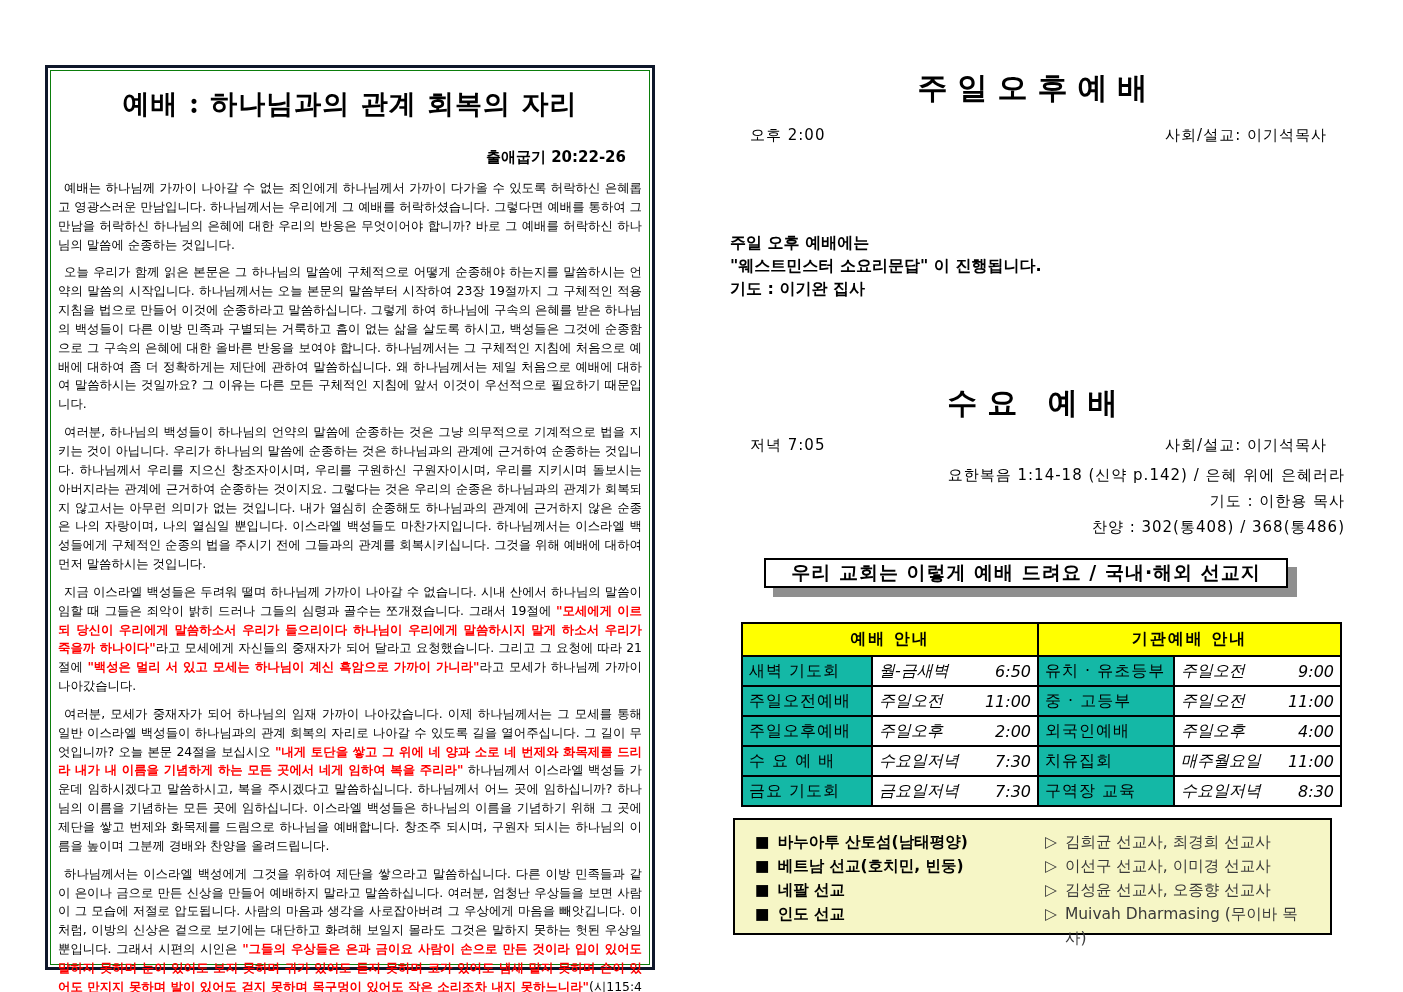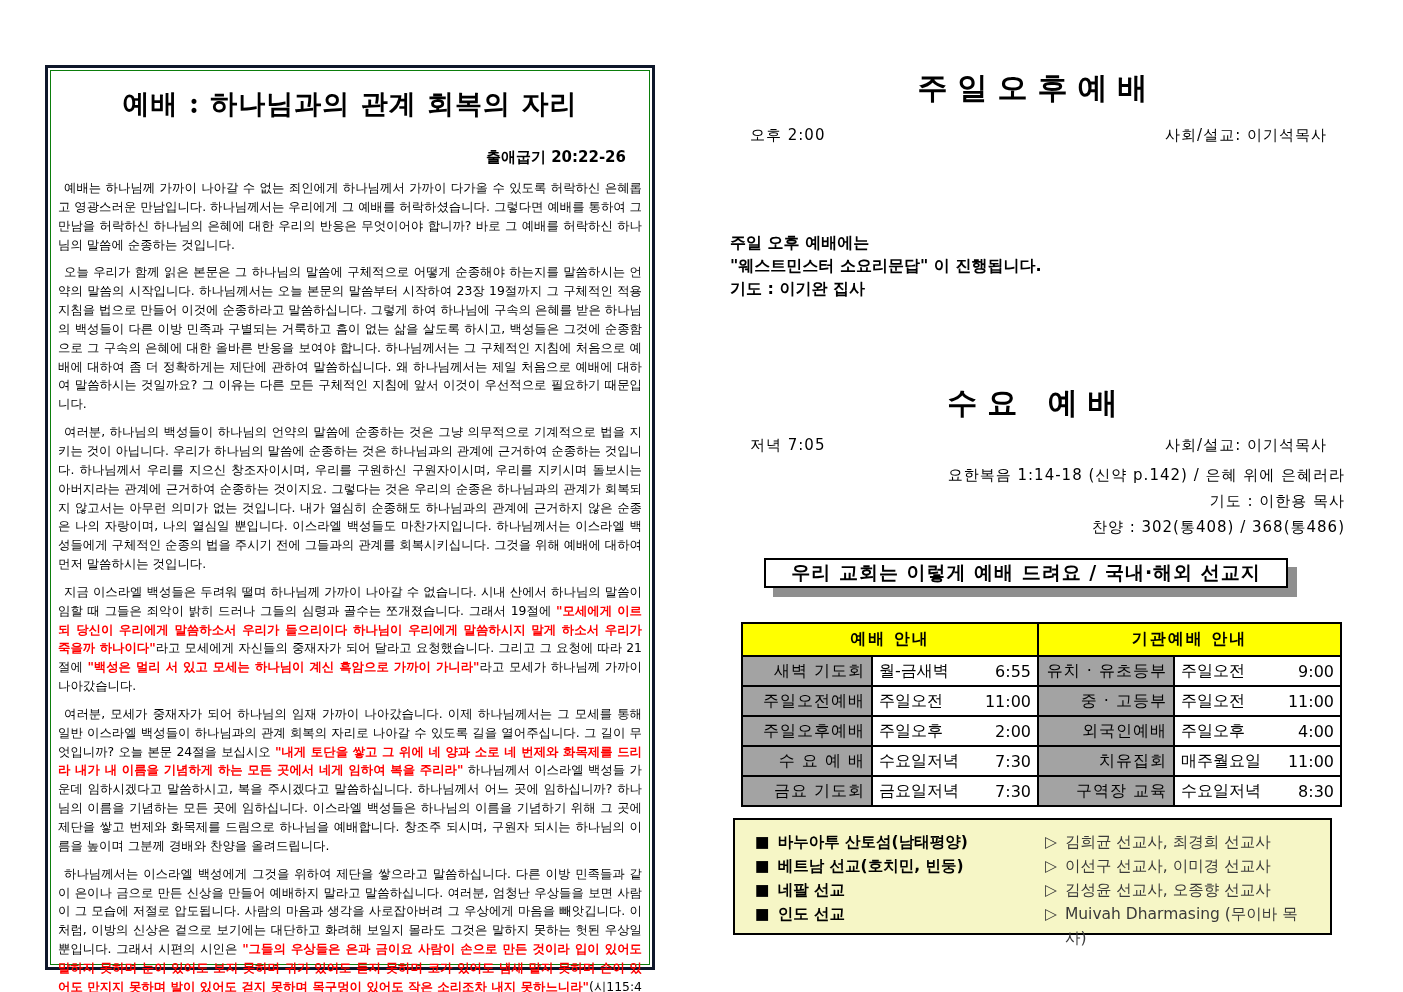--- a/index.html
+++ b/index.html
@@ -46,22 +46,22 @@
     position:absolute; left:34px; top:558px; width:524px; height:30px;
     background:#fff; border:2px solid #000;
     box-shadow: 9px 9px 0 0 #8f8f8f;
     display:flex; align-items:center; justify-content:center;
     font-size:19px; font-weight:bold; letter-spacing:1px;
   }
 
   .rp-table { position:absolute; left:3px; top:622px; width:599px; border-collapse:collapse; table-layout:fixed;margin-left:8px; }
   .rp-table th, .rp-table td { border:2px solid #000; font-size:16px; padding:0 6px; height:30px; }
   .rp-table th { background:#ffff00; font-weight:bold; height:33px; letter-spacing:2px; }
-  .rp-table td.lbl { background:#a3a3a3; text-align:right; letter-spacing:1px; }
-  .rp-table td.val div { display:flex; justify-content:space-between; align-items:center; }
+  .rp-table td.lbl { background:#14b8a6; text-align:left; letter-spacing:1px; }
+  .rp-table td.val div { display:flex; justify-content:space-between; align-items:center;font-style:italic; }
   .rp-table col.c1 { width:130px; } .rp-table col.c2 { width:166px; }
   .rp-table col.c3 { width:136px; } .rp-table col.c4 { width:167px; }
 
   .rp-missions {
     position:absolute; left:3px; top:818px; width:599px; height:117px;
     background:#f6f6c6; border:2px solid #000; padding:10px 20px 8px 20px;
     display:flex; flex-direction:column; justify-content:space-between;
   }
   .mission-row { display:flex; font-size:15.5px; line-height:24px; }
   .mission-field { width:290px; font-weight:bold; display:flex; gap:8px; }
@@ -121,21 +121,21 @@
     <tbody>
         <tr>
           <th colspan="2">예배 안내</th>
           <th colspan="2">기관예배 안내</th>
         </tr>
         <tr>
           <td class="lbl">새벽 기도회</td>
           <td class="val">
             <div>
               <span>월-금새벽</span>
-              <span>6:55</span>
+              <span>6:50</span>
             </div>
           </td>
           <td class="lbl">유치 · 유초등부</td>
           <td class="val">
             <div>
               <span>주일오전</span>
               <span>9:00</span>
             </div>
           </td>
         </tr>

